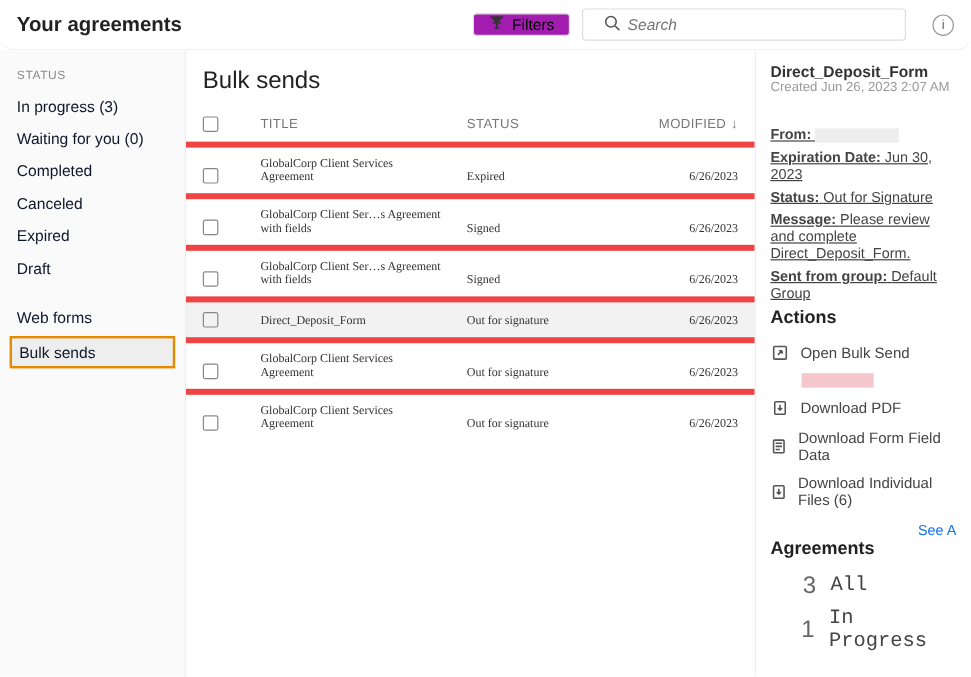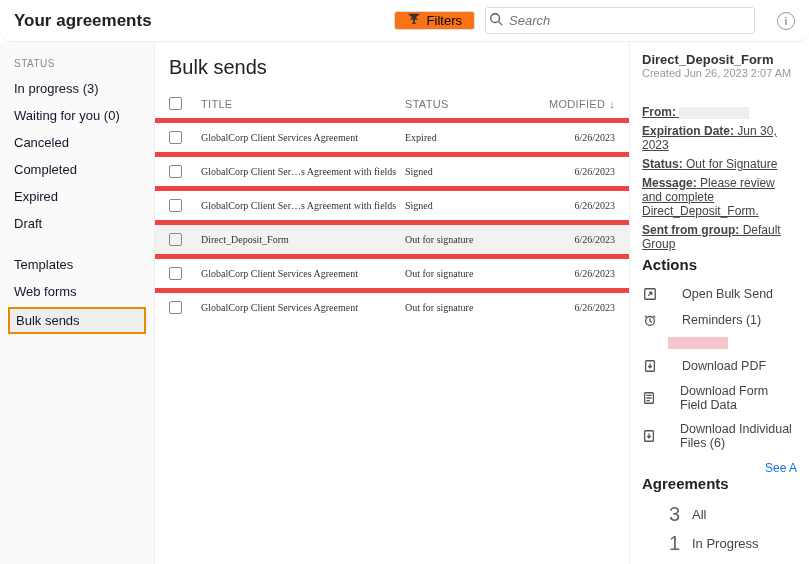--- a/index.html
+++ b/index.html
@@ -1,53 +1,53 @@
 <!DOCTYPE html>
 <html><head>
 <meta charset="utf-8">
 <style>
 * { box-sizing: border-box; margin: 0; padding: 0; }
 body { font-family: -apple-system, "Segoe UI", sans-serif; font-size: 13px; color: #333; background: #fff; width: 809px; height: 564px; overflow: hidden; display: flex; flex-direction: column; }
 .topbar { display: flex; align-items: center; padding: 8px 14px; border-bottom: 1px solid #eee; height: 42px; gap: 10px; border-radius: 12px; }
 .page-title { font-size: 17px; font-weight: 600; color: #222; flex: 0 0 auto; margin-right: auto; }
-.filter-btn { display: flex; align-items: center; gap: 6px; border: 1px solid #ddd; padding: 0 12px; border-radius: 3px; font-size: 13px; background: #f97316; }
-.search-wrap { display: flex; align-items: center; gap: 6px; border: 1px solid #ddd; padding: 4px 3px; border-radius: 3px; width: 270px; color: #888; }
+.filter-btn { display: flex; align-items: center; gap: 6px; border: 1px solid #ddd; padding: 0 12px; border-radius: 3px; font-size: 13px; background: #a21caf; }
+.search-wrap { display: flex; align-items: center; gap: 6px; border: 1px solid #ddd; padding: 4px 17px; border-radius: 3px; width: 270px; color: #888; }
 .search-wrap input { border: none; outline: none; font-size: 13px; font-style: italic; color: #666; width: 100%; }
 .info { width: 18px; height: 18px; border: 1px solid #999; border-radius: 50%; display: flex; align-items: center; justify-content: center; font-size: 11px; color: #666; margin-left: 12px; }
 .body { display: flex; flex: 1; min-height: 0; }
 .sidebar { width: 155px; border-right: 1px solid #eee; background: #fafafa; padding-top: 10px; }
 .sb-head { font-size: 10px; color: #888; padding: 6px 14px; letter-spacing: 0.5px; }
 .sb-item { padding: 6px 14px; font-size: 13px; color: #0f172a; cursor: pointer; }
 .sb-item.sel { background: #eee; border: 2px solid #e68a00; margin: 2px 8px; padding: 4px 6px; }
 .sb-gap { height: 14px; }
 .main { flex: 1; padding: 10px 0 0 0; overflow: auto; }
 .main h2 { font-size: 20px; font-weight: 400; color: #222; padding: 4px 14px 10px; }
-.thead, .trow { display: flex; align-items: center; padding: 8px 14px; font-size: 12.5px; }
+.thead, .trow { display: flex; align-items: flex-end; padding: 8px 14px; font-size: 12.5px; gap: 16px; }
 .thead { color: #777; font-size: 11px; letter-spacing: 0.3px; }
 .trow { border-top: 5px solid #ef4444; font-size: 10px; color: #333; font-family: Liberation Serif, serif; }
 .trow.sel { background: #f2f2f2; }
 .col-chk { width: 32px; }
 .col-title { flex: 1; }
 .col-status { width: 130px; }
 .col-mod { width: 80px; text-align: right; display: flex; align-items: center; justify-content: flex-end; gap: 4px; }
 .chk { width: 13px; height: 13px; border: 1.5px solid #888; border-radius: 2px; }
 .details { width: 180px; border-left: 1px solid #eee; padding: 10px 12px; font-size: 12px; color: #444; overflow: auto; }
 .d-title { font-size: 13px; font-weight: 600; color: #333; }
 .d-sub { font-size: 11px; color: #999; margin-bottom: 26px; }
 .d-row { margin: 5px 0; font-size: 12px; text-decoration: underline; }
 .d-label { font-weight: 600; }
 .redact { display: inline-block; width: 70px; height: 12px; background: #eee; vertical-align: middle; }
 .d-section { font-size: 15px; font-weight: 600; color: #222; margin: 0 0 8px; }
-.d-action { display: flex; align-items: center; gap: 24px; padding: 5px 0; font-size: 12.5px; cursor: pointer; }
+.d-action { display: flex; align-items: center; gap: 9px; padding: 5px 0; font-size: 12.5px; cursor: pointer; }
 .d-ico { width: 16px; height: 16px; display: flex; align-items: center; justify-content: center; }
 .redact2 { background: #f5c6cb; height: 12px; width: 60px; margin: 4px 0 4px 26px; }
 .see { text-align: right; color: #1473e6; font-size: 12px; margin-top: 6px; }
 .ag-row { display: flex; align-items: center; gap: 12px; padding: 3px 0 3px 18px; }
 .ag-num { font-size: 20px; color: #666; width: 20px; text-align: right; }
-.ag-lbl { font-size: 13px; }
+.ag-lbl { font-size: 17px; font-family: Liberation Mono, monospace; }
 svg { width: 14px; height: 14px; stroke: #555; fill: none; stroke-width: 1.5; }
 </style>
 </head>
 <body>
 
 <div class="topbar">
   <div class="page-title">Your agreements</div>
   <button class="filter-btn">
     <span><svg viewBox="0 0 16 16">
           <path d="M2 3h12M4 8h8M6 13h4" fill="none" stroke="#333"></path>
@@ -63,26 +63,25 @@
     <input placeholder="Search" style="">
   </div>
   <div class="info">i</div>
 </div>
 
 <div class="body">
   <div class="sidebar">
     <div class="sb-head">STATUS</div>
     <div class="sb-item">In progress (3)</div>
     <div class="sb-item">Waiting for you (0)</div>
+    <div class="sb-item">Completed</div>
     <div class="sb-item">Canceled</div>
-    <div class="sb-item">Completed</div>
     <div class="sb-item">Expired</div>
     <div class="sb-item">Draft</div>
     <div class="sb-gap"></div>
-    <div class="sb-item">Templates</div>
     <div class="sb-item">Web forms</div>
     <div class="sb-item sel">Bulk sends</div>
   </div>
 
   <div class="main">
     <h2>Bulk sends</h2>
     <div class="thead">
       <div class="col-chk">
           <div class="chk"></div>
         </div>
@@ -157,29 +156,20 @@
     <div class="d-section">Actions</div>
     <div class="d-action">
         <span class="d-ico">
           <svg viewBox="0 0 16 16">
             <rect x="2" y="2" width="12" height="12" rx="1"></rect>
             <path d="M6 10l4-4M10 6h-3M10 6v3"></path>
           </svg>
         </span>
         <span>Open Bulk Send</span>
       </div>
-    <div class="d-action">
-        <span class="d-ico">
-          <svg viewBox="0 0 16 16">
-            <circle cx="8" cy="9" r="5"></circle>
-            <path d="M8 6v3l2 2M4 3l-2 2M12 3l2 2"></path>
-          </svg>
-        </span>
-        <span>Reminders (1)</span>
-      </div>
     <div class="redact2"></div>
     <div class="d-action">
         <span class="d-ico">
           <svg viewBox="0 0 16 16">
             <rect x="3" y="2" width="10" height="12" rx="1"></rect>
             <path d="M8 5v5M6 8l2 2 2-2"></path>
           </svg>
         </span>
         <span>Download PDF</span>
       </div>

